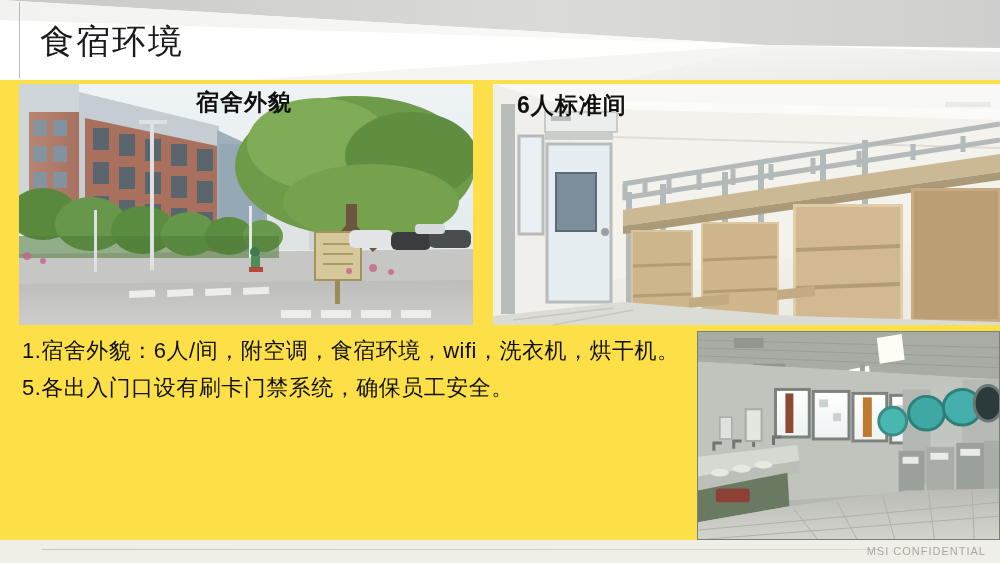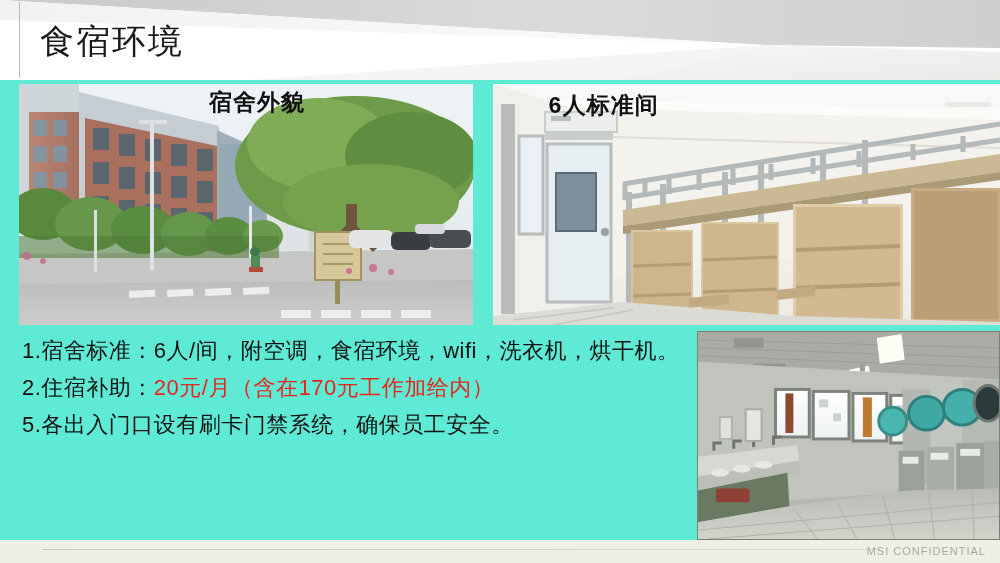--- a/index.html
+++ b/index.html
@@ -12,21 +12,21 @@
     height: 563px;
     position: relative;
     overflow: hidden;
     font-family: "Liberation Sans", "DejaVu Sans", sans-serif;
   }
 
   
   #slide {
     position: absolute;
     inset: 0;
-    background: #5eead4;
+    background: #fde047;
   }
 
   
   #header {
     position: absolute;
     left: 0; top: 0;
     width: 1000px; height: 80px;
     background: #fdfdfd;
     overflow: hidden;
   }
@@ -85,22 +85,22 @@
 
   .photo-caption {
     position: absolute;
     font-size: 23px;
     font-weight: bold;
     color: #101010;
     z-index: 3;
     white-space: nowrap;
     letter-spacing: 1px;
   }
-  #caption-dorm-exterior { left: 209px; top: 87px; text-align: center; }
-  #caption-dorm-room     { left: 548px; top: 90px; font-family: Liberation Mono, monospace; }
+  #caption-dorm-exterior { left: 196px; top: 87px; text-align: center; }
+  #caption-dorm-room     { left: 517px; top: 90px; }
 
   
   #body-text {
     position: absolute;
     left: 22px; top: 332px;
     width: 690px;
     z-index: 2;
   }
   .text-line {
     font-size: 22px;
@@ -376,24 +376,21 @@
         <line x1="60" y1="241" x2="140" y2="226"></line>
       </g>
 
       <rect x="452" y="18" width="46" height="5" fill="#e9e9e5"></rect>
     </svg>
   </div>
   <div class="photo-caption" id="caption-dorm-room">6人标准间</div>
 
   <div id="body-text">
     <div class="text-line">
-      <span>1.</span><span>宿舍标准：</span><span>6人/间，附空调，食宿环境，wifi，洗衣机，烘干机。</span>
-    </div>
-    <div class="text-line">
-      <span>2.</span><span>住宿补助：</span><span class="hl">20元/月（含在170元工作加给内）</span>
+      <span>1.</span><span>宿舍外貌：</span><span>6人/间，附空调，食宿环境，wifi，洗衣机，烘干机。</span>
     </div>
     <div class="text-line">
       <span>5.</span><span>各出入门口设有刷卡门禁系统，确保员工安全。</span>
     </div>
   </div>
 
   <div class="photo" id="photo-laundry">
     <svg viewBox="0 0 303 209" preserveAspectRatio="none">
       <defs>
         <linearGradient id="wall3" x1="0" y1="0" x2="0" y2="1">

